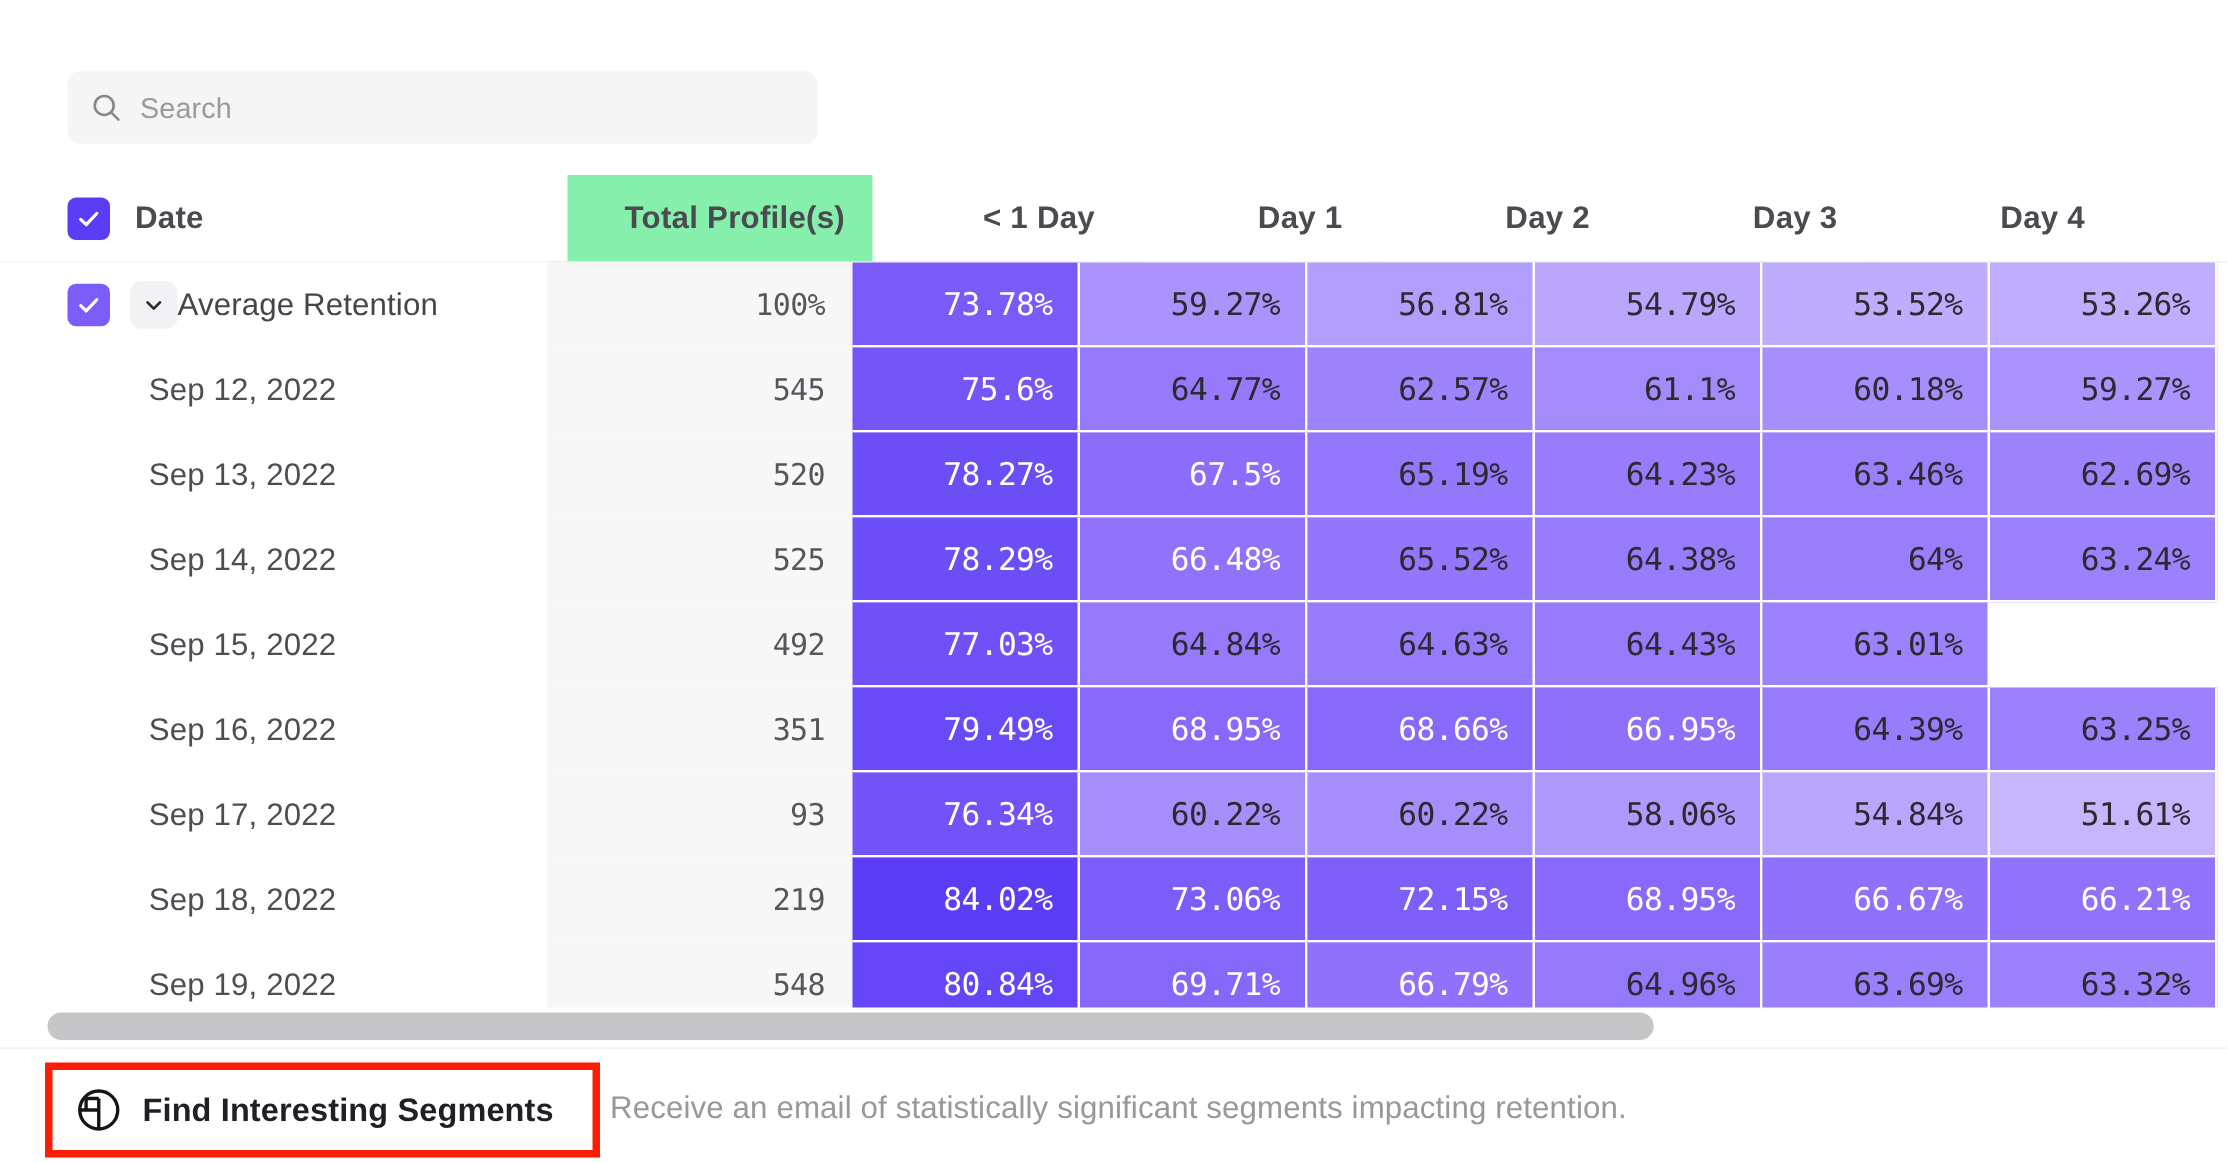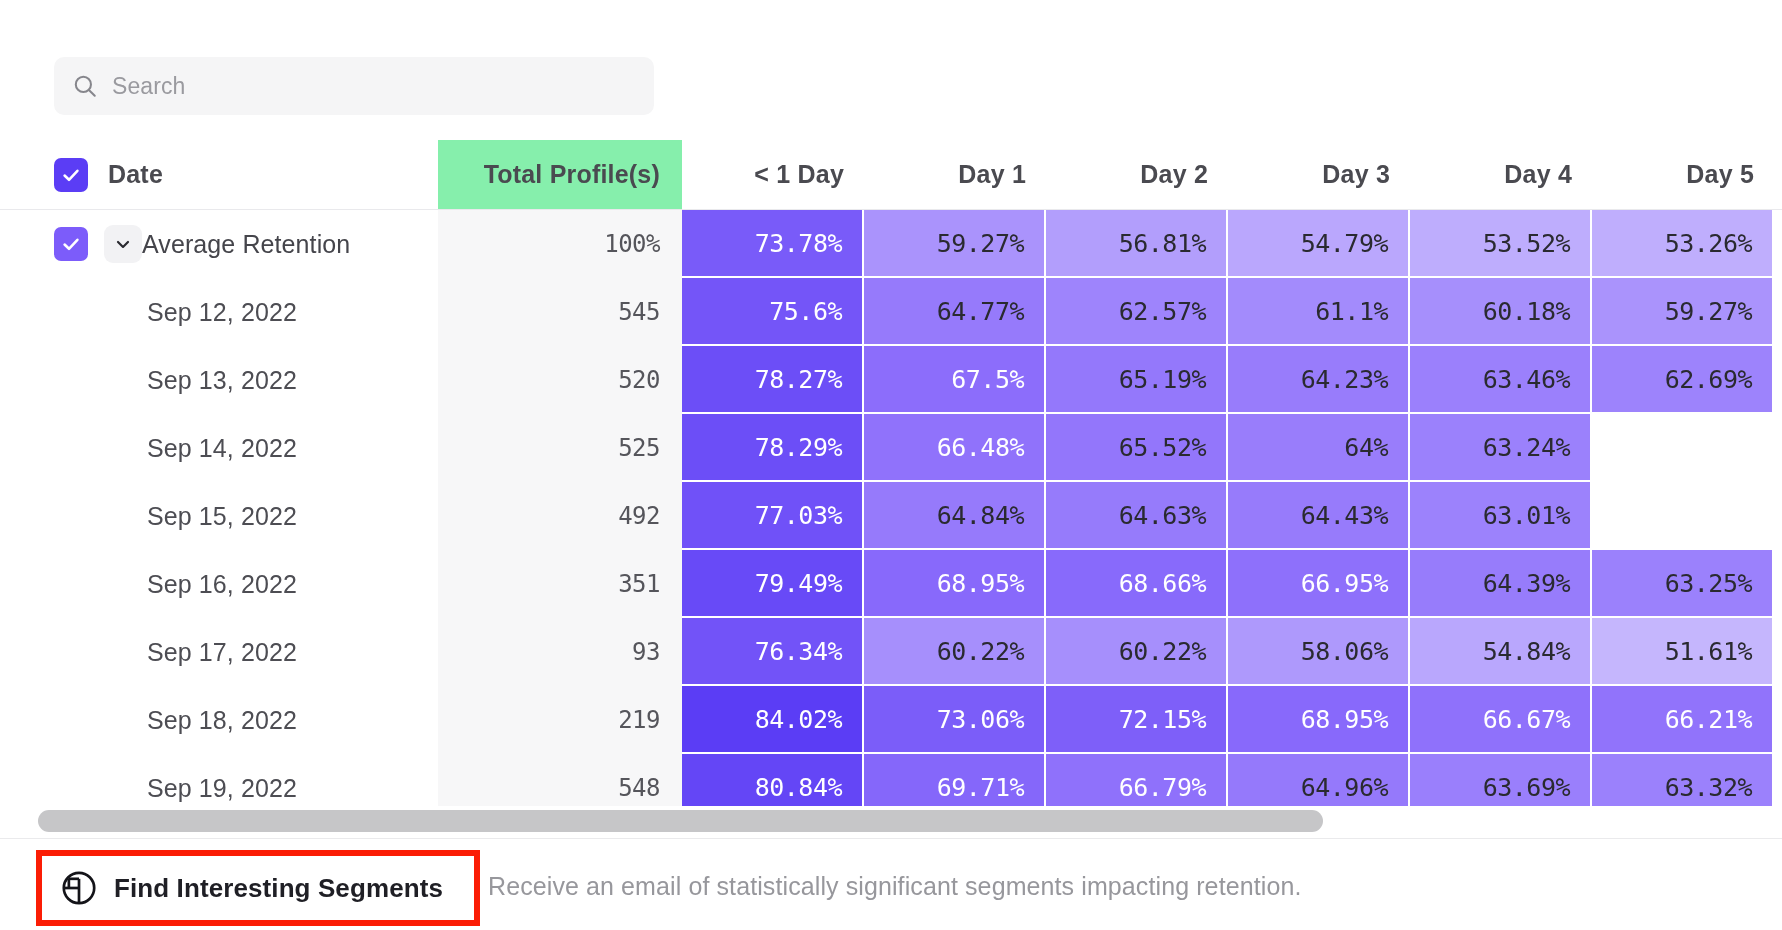--- a/index.html
+++ b/index.html
@@ -62,20 +62,21 @@
 
   .row {
     display: flex;
     align-items: stretch;
     height: 68px;
   }
 
   .row.header {
     height: 70px;
     border-bottom: 1px solid #e9e9ec;
+    gap: 16px;
   }
 
   
   .col-date {
     flex: 0 0 438px;
     display: flex;
     align-items: center;
     padding-left: 54px;
     background: #ffffff;
   }
@@ -149,21 +150,21 @@
     border-radius: 9px;
     background: #f2f2f4;
     display: flex; align-items: center; justify-content: center;
     flex: 0 0 38px;
     margin-left: 16px;
   }
   .chev-btn svg { width: 20px; height: 20px; display:block; }
 
   .date-label-hdr { margin-left: 20px; }
   .date-label-avg { }
-  .date-indent { margin-left: 93px; }
+  .date-indent { margin-left: 65px; }
 
   
   .hscroll {
     position: absolute;
     left: 0; top: 806px;
     width: 1782px; height: 30px;
     background: #ffffff;
   }
   .hscroll-track {
     position: absolute;
@@ -362,20 +363,23 @@
             <span class="num-text">525</span>
           </div>
           <div class="cell-day" style="background:rgb(108,78,247)">
             <span class="pct light">78.29%</span>
           </div>
           <div class="cell-day" style="background:rgb(144,114,251)">
             <span class="pct light">66.48%</span>
           </div>
           <div class="cell-day" style="background:rgb(147,118,251)">
             <span class="pct dark">65.52%</span>
+          </div>
+          <div class="cell-day" style="background:rgb(151,124,251)">
+            <span class="pct dark">64.38%</span>
           </div>
           <div class="cell-day" style="background:rgb(153,125,251)">
             <span class="pct dark">64%</span>
           </div>
           <div class="cell-day" style="background:rgb(155,129,252)">
             <span class="pct dark">63.24%</span>
           </div>
         </div>
         <div class="row">
           <div class="col-date">

